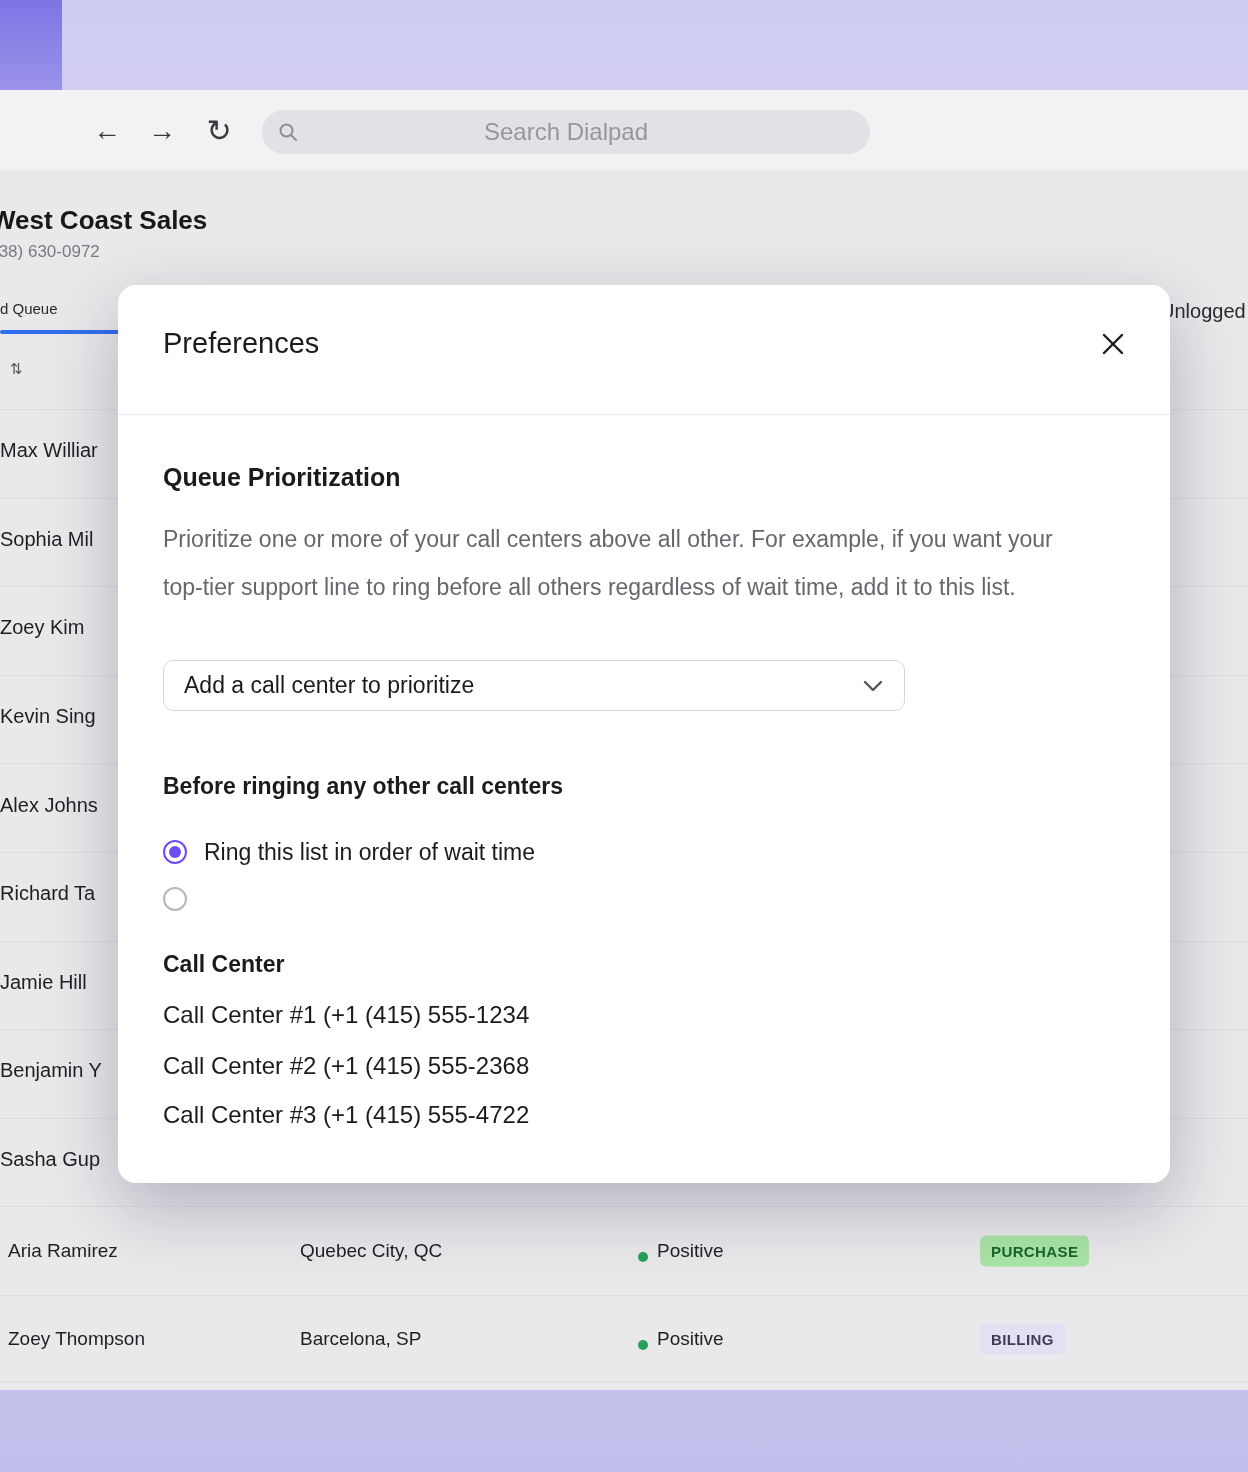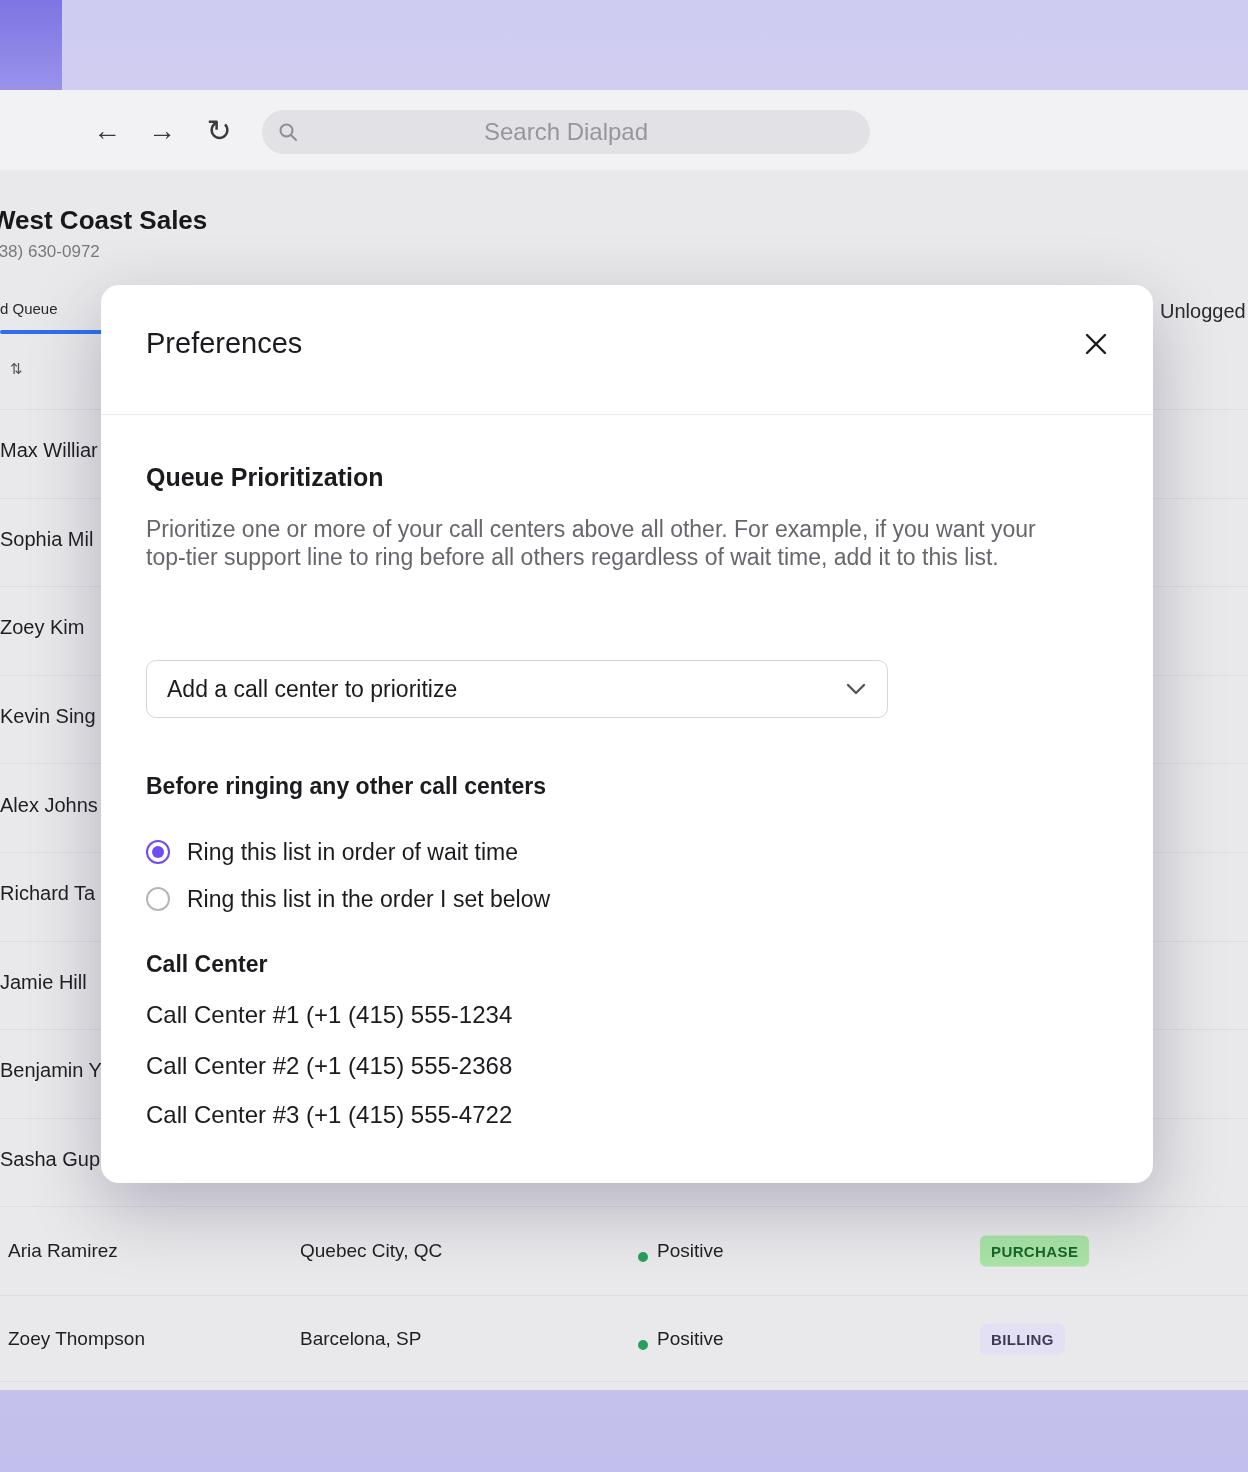--- a/index.html
+++ b/index.html
@@ -86,44 +86,44 @@
   .cell-tag { left: 972px; }
   .badge {
     display: inline-block; padding: 7px 11px; border-radius: 6px;
     font-size: 15px; font-weight: 700; letter-spacing: 0.4px;
   }
   .badge-purchase { background: #a9e4a4; color: #17662b; }
   .badge-billing  { background: #e3e0f3; color: #403a56; }
 
   
   .modal {
-    position: absolute; left: 101px; top: 285px; width: 1052px; height: 898px;
+    position: absolute; left: 118px; top: 285px; width: 1052px; height: 898px;
     background: #ffffff; border-radius: 18px;
     box-shadow: 0 24px 70px rgba(40, 35, 80, 0.28);
     z-index: 10;
   }
   .modal-title {
     position: absolute; left: 45px; top: 42px; font-size: 29px; color: #1b1b1f;
   }
   .modal-close {
     position: absolute; right: 40px; top: 42px; width: 34px; height: 34px;
     cursor: pointer; display: flex; align-items: center; justify-content: center;
   }
   .modal-divider {
     position: absolute; left: 0; top: 129px; width: 100%; height: 1px; background: #e9e8ec;
   }
   .m-h2 {
     position: absolute; left: 45px; font-size: 25px; font-weight: 700; color: #1b1b1f;
   }
   .m-desc {
     position: absolute; left: 45px; top: 230px; width: 935px;
-    font-size: 23px; line-height: 28px; color: #67666d;
+    font-size: 23px; line-height: 48px; color: #67666d;
   }
   .m-select {
-    position: absolute; left: 45px; top: 375px; width: 742px; height: 58px;
+    position: absolute; left: 45px; top: 375px; width: 742px; height: 51px;
     background: #fff; border: 1px solid #d6d5da; border-radius: 10px;
     display: flex; align-items: center; padding: 0 20px; cursor: pointer;
   }
   .m-select .sel-text { font-size: 23px; color: #1b1b1f; flex: 1; }
   .radio-row {
     position: absolute; left: 45px; height: 30px;
     display: flex; align-items: center; cursor: pointer; margin-top: 12px;
   }
   .radio {
     width: 24px; height: 24px; border-radius: 50%; position: relative; flex: none;
@@ -242,21 +242,20 @@
 
   <div class="m-h2" style="top:488px; font-size:23px">Before ringing any other call centers</div>
 
   <div class="radio-row" style="top:540px">
     <span class="radio checked"></span>
     <span class="radio-label">Ring this list in order of wait time</span>
   </div>
 
   <div class="radio-row" style="top:587px">
     <span class="radio unchecked"></span>
-    <span class="radio-label">Ring this list in the order I set below</span>
   </div>
 
   <div class="m-h2" style="top:666px; font-size:23px">Call Center</div>
 
   <div class="cc-item" style="top:716px">Call Center #1 (+1 (415) 555-1234</div>
   <div class="cc-item" style="top:767px">Call Center #2 (+1 (415) 555-2368</div>
   <div class="cc-item" style="top:816px">Call Center #3 (+1 (415) 555-4722</div>
 
 </div>
 

